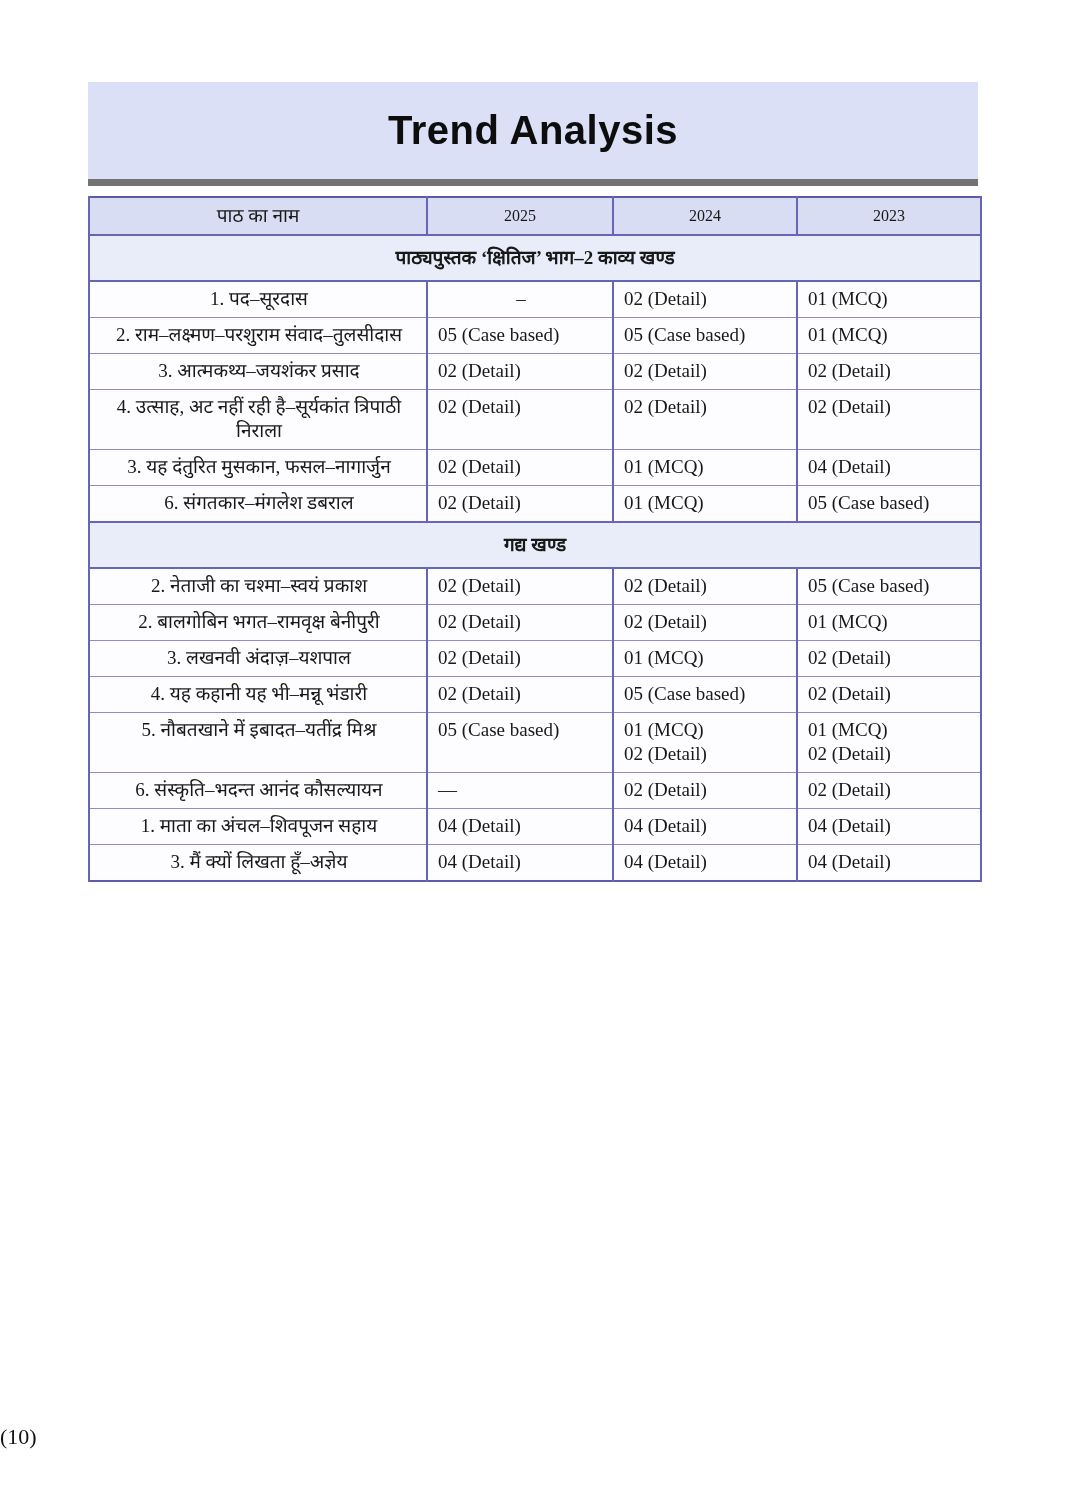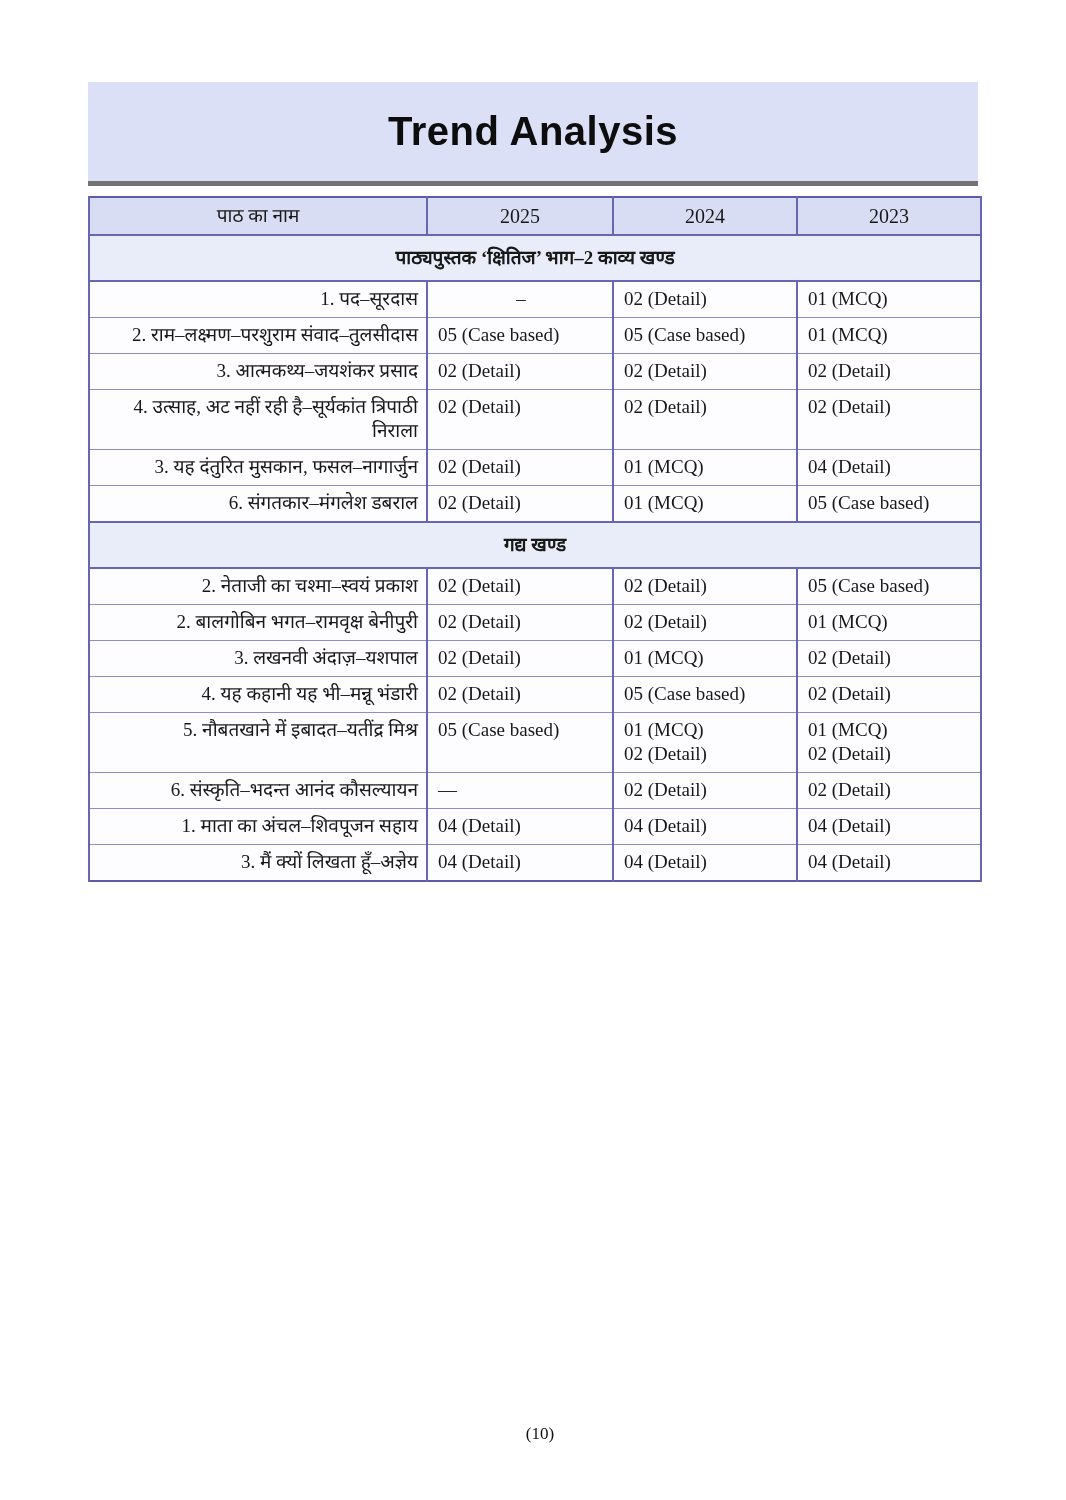--- a/index.html
+++ b/index.html
@@ -10,21 +10,21 @@
     font-family: "Liberation Serif", serif;
     color: #181818;
   }
   .page { position: absolute; inset: 0; }
 
   
   .banner {
     position: absolute;
     left: 88px; top: 82px; width: 890px; height: 104px;
     background: #dbe0f7;
-    border-bottom: 5px solid #737373;
+    border-bottom: 7px solid #737373;
     display: flex; align-items: center; justify-content: center;
   }
   .banner h1 {
     font-family: "Liberation Sans", sans-serif;
     font-weight: 700;
     font-size: 40px;
     letter-spacing: 0.5px;
     color: #0d0d0d;
   }
 
@@ -59,43 +59,42 @@
   }
   table.trend thead th {
     background: #d8ddf4;
     font-weight: 400;
     text-align: center;
     vertical-align: middle;
     padding: 6px 16px;
     border-bottom: 2px solid #6666b4;
   }
   table.trend thead th.name-head { font-size: 19px; }
-  table.trend thead th.year-head { font-size: 20px; }
+  table.trend thead th.year-head { font-size: 16px; }
 
   tr.section-row td {
     background: #e9edfa;
     text-align: center;
     font-weight: 700;
     font-size: 19px;
     padding: 10px 8px;
     border-top: 2px solid #6666b4;
     border-bottom: 2px solid #6666b4;
   }
-  td.name-cell { text-align: right; margin-left: 8px; }
+  td.name-cell { text-align: center; margin-left: 8px; }
   td.val-cell { text-align: left; }
   td.val-center { text-align: center; }
 
   
   .footer-pagenum {
     position: absolute;
     left: 0; top: 1424px; width: 100%;
-    text-align: center;
-    font-size: 17px;
+    text-align: left;
+    font-size: 22px;
     color: #111111;
-    padding-left: 14px;
   }
 </style>
 </head>
 <body>
 
 <div class="page">
 
   <div class="banner">
     <h1>Trend Analysis</h1>
   </div>

